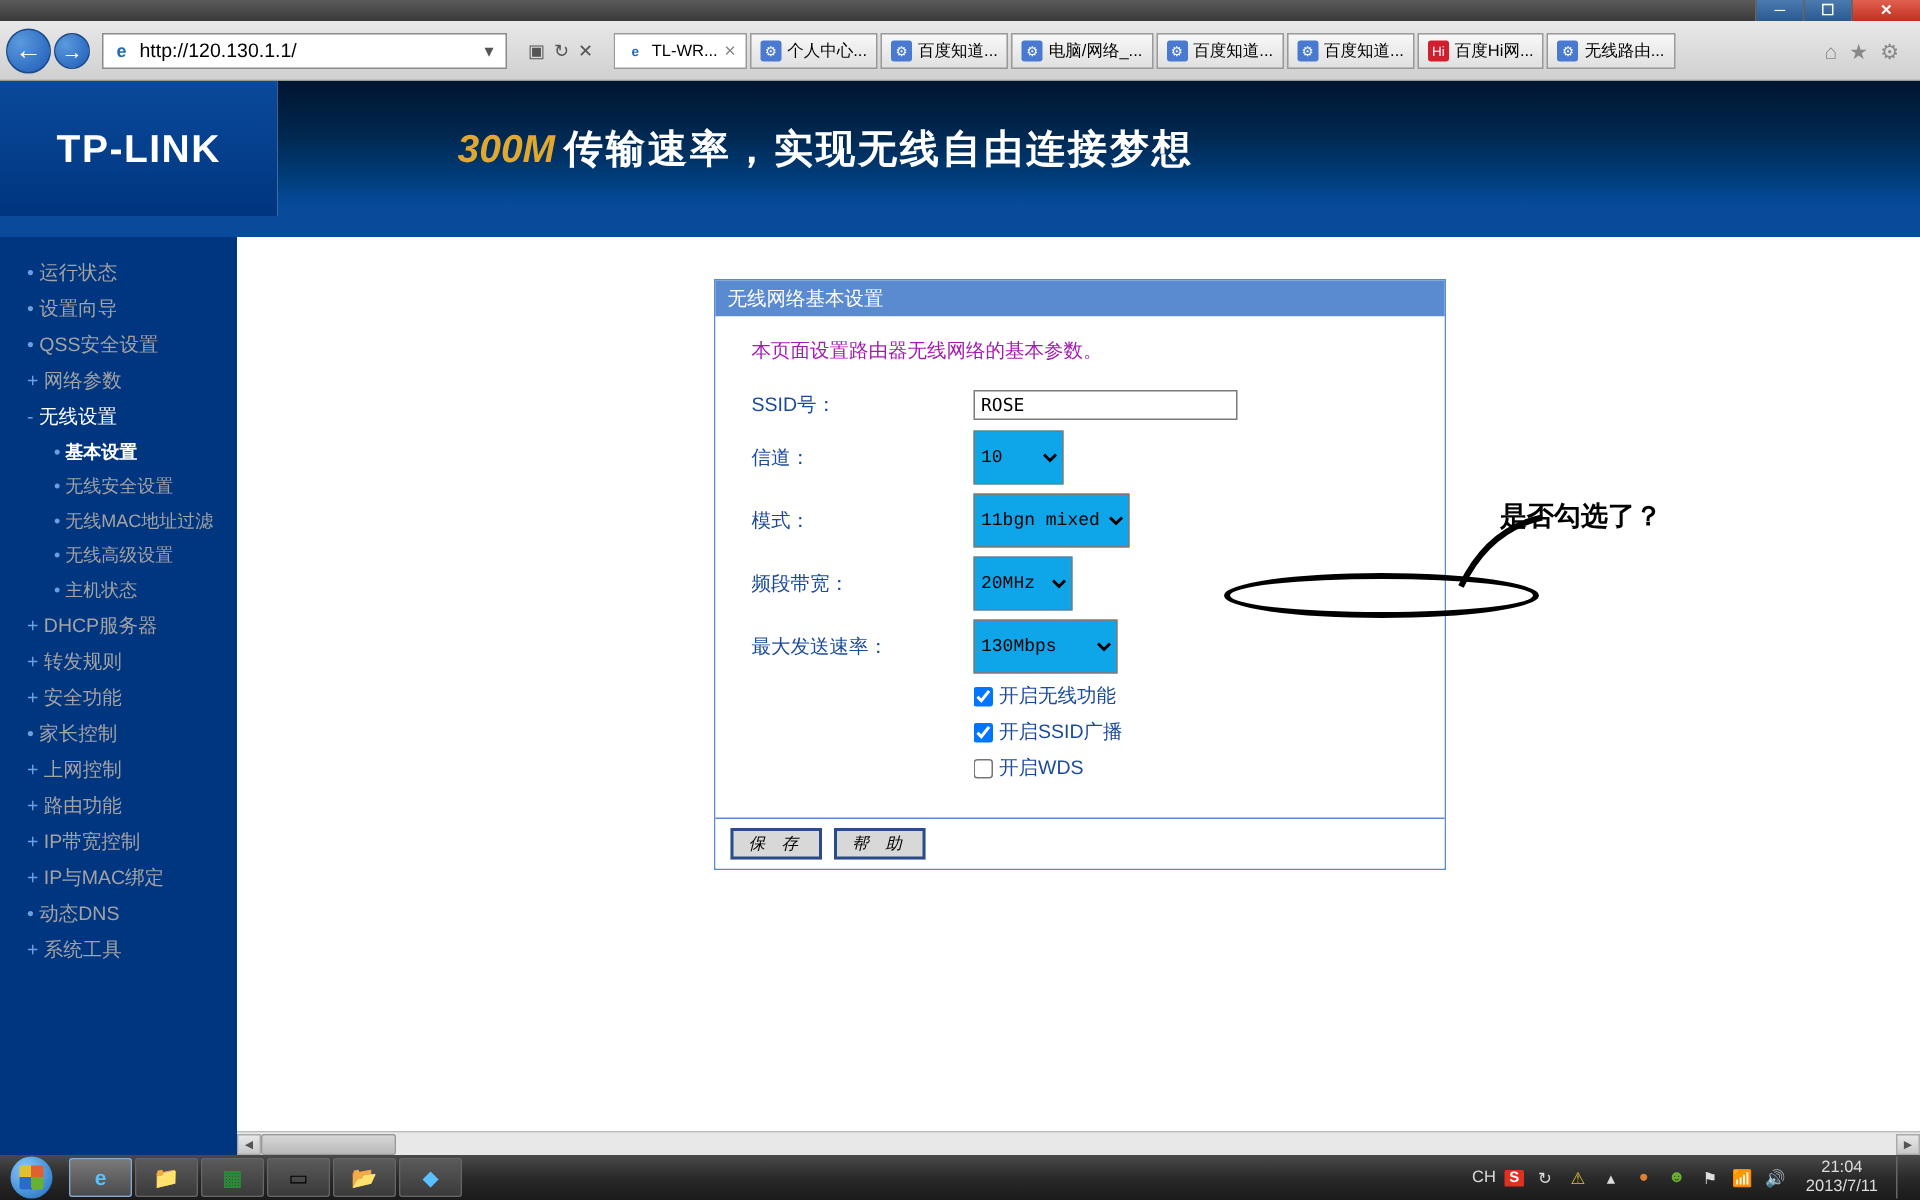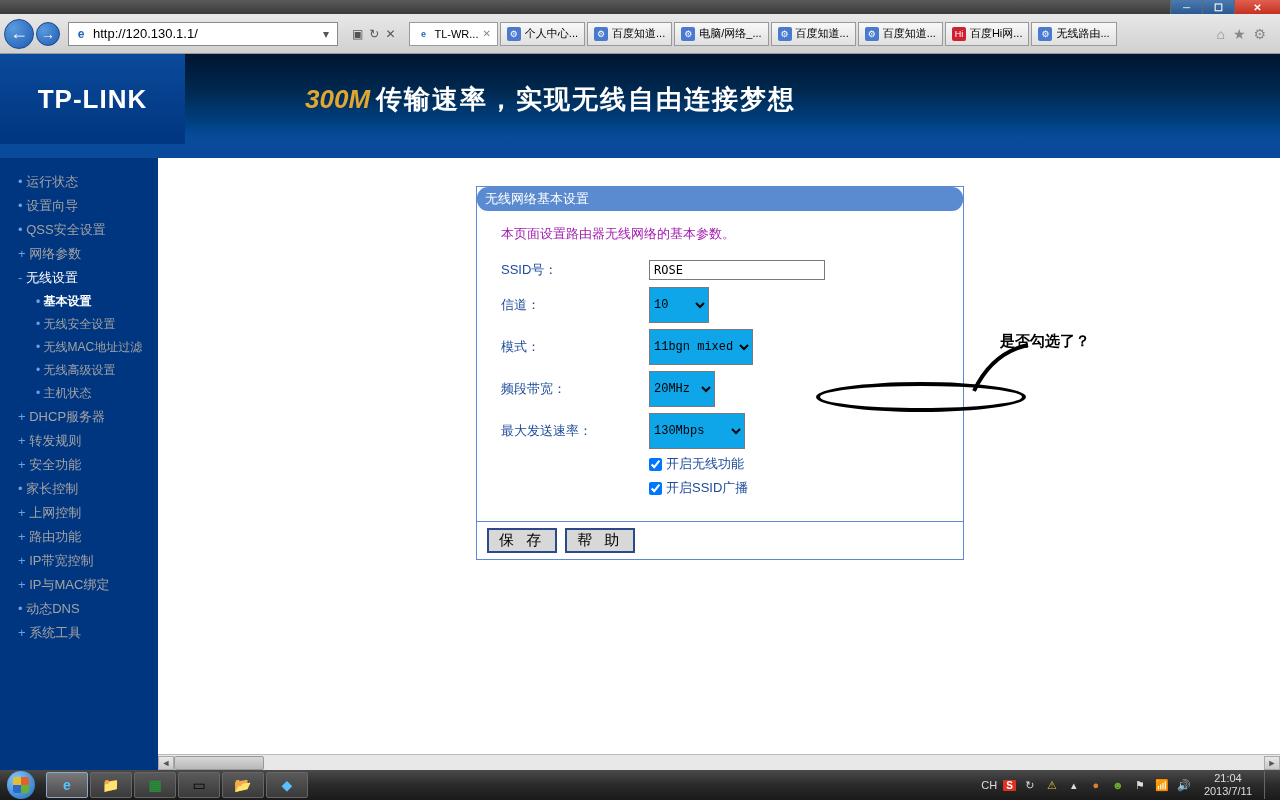--- a/index.html
+++ b/index.html
@@ -56,39 +56,39 @@
 .sidebar ul.sub li { padding-left: 36px; font-size: 12px; }
 .sidebar ul.sub li.current { color: #fff; font-weight: bold; }
 
 .content { flex: 1; background: #fff; padding: 28px 20px 20px 28px; position: relative; }
 .scrollbar-bottom { position: absolute; bottom: 0; left: 0; right: 0; height: 16px; background: linear-gradient(to bottom, #e8e8e8, #d8d8d8); border-top: 1px solid #bbb; display: flex; align-items: center; }
 .sb-track { flex: 1; height: 14px; background: #e8e8e8; position: relative; }
 .sb-thumb { position: absolute; left: 0; width: 90px; height: 14px; background: linear-gradient(to bottom, #d8d8d8, #b8b8b8); border: 1px solid #999; border-radius: 2px; }
 .sb-arrow { width: 16px; height: 14px; background: linear-gradient(to bottom, #e8e8e8, #c8c8c8); border: 1px solid #aaa; display: flex; align-items: center; justify-content: center; font-size: 9px; color: #555; }
 
 .panel { width: 488px; border: 1px solid #5a8ad0; margin-left: 290px; }
-.panel-header { background: #5a8ad0; color: #fff; padding: 3px 8px; font-size: 13px; border-radius: 11px; }
+.panel-header { background: #5a8ad0; color: #fff; padding: 3px 8px; font-size: 13px; }
 .panel-body { background: #fff; padding: 14px 24px 18px 24px; }
 .panel-desc { color: #a21caf; font-size: 13px; margin-bottom: 16px; }
 .form-row { display: flex; align-items: center; margin-bottom: 6px; min-height: 22px; }
 .form-label { width: 148px; color: #1a4a9a; font-size: 13px; }
 .form-input { width: 176px; height: 20px; border: 1px solid #7a7a7a; padding: 0 4px; font-family: monospace; font-size: 12px; }
 .form-select { height: 36px; border: 1px solid #7a7a7a; font-family: Liberation Mono, monospace; font-size: 12px; background: #0ea5e9; }
 .check-row { display: flex; align-items: center; padding-left: 148px; margin-bottom: 6px; }
 .check-row input { margin-right: 4px; }
 .check-row label { color: #1a4a9a; font-size: 13px; }
 .panel-footer { background: #fff; border-top: 1px solid #5a8ad0; padding: 6px 10px; display: flex; gap: 8px; }
-.btn { border: 2px solid #2a4a8a; background: #d8d8d8; padding: 1px 10px; font-size: 15px; cursor: pointer; letter-spacing: 4px; }
+.btn { border: 2px solid #2a4a8a; background: #d8d8d8; padding: 1px 10px; font-size: 11px; cursor: pointer; letter-spacing: 4px; font-style: italic; }
 
 
 .annotation { position: absolute; pointer-events: none; }
 .anno-circle { position: absolute; left: 658px; top: 224px; width: 210px; height: 30px; border: 4px solid #000; border-radius: 50%; }
 .anno-line { position: absolute; left: 814px; top: 185px; width: 60px; height: 50px; }
 .anno-line svg { width: 100%; height: 100%; }
-.anno-text { position: absolute; left: 842px; top: 174px; font-size: 15px; font-weight: bold; color: #000; }
+.anno-text { position: absolute; left: 842px; top: 174px; font-size: 18px; font-weight: bold; color: #000; }
 
 
 .taskbar { position: absolute; bottom: 0; left: 0; right: 0; height: 30px; background: linear-gradient(to bottom, #4a4a4a 0%, #2a2a2a 50%, #1a1a1a 100%); display: flex; align-items: center; }
 .start-orb { width: 42px; height: 30px; display: flex; align-items: center; justify-content: center; }
 .start-orb-inner { width: 28px; height: 28px; border-radius: 50%; background: radial-gradient(circle at 35% 30%, #8ac8ff, #1a6ab8); position: relative; }
 .start-orb-inner::before { content: ''; position: absolute; left: 6px; top: 6px; width: 16px; height: 16px; background: conic-gradient(#e06030 0 90deg, #6ab030 90deg 180deg, #2a6ad0 180deg 270deg, #e0c030 270deg 360deg); border-radius: 2px; }
 .task-items { display: flex; gap: 2px; margin-left: 4px; }
 .task-item { width: 42px; height: 26px; background: linear-gradient(to bottom, #5a5a5a, #3a3a3a); border: 1px solid #666; border-radius: 2px; display: flex; align-items: center; justify-content: center; cursor: pointer; }
 .task-item.active { background: linear-gradient(to bottom, #7a7a7a, #4a4a4a); border-color: #8aa8d0; }
 .task-item .ti-icon { width: 22px; height: 20px; display: flex; align-items: center; justify-content: center; font-size: 14px; }
@@ -232,20 +232,24 @@
           </div>
 
           <div class="check-row">
             <input type="checkbox" id="cb1" checked="" style="">
             <label for="cb1">开启无线功能</label>
           </div>
           <div class="check-row">
             <input type="checkbox" id="cb2" checked="" style="">
             <label for="cb2">开启SSID广播</label>
           </div>
+          <div class="check-row">
+            <input type="checkbox" id="cb3" style="">
+            <label for="cb3">开启WDS</label>
+          </div>
         </div>
         <div class="panel-footer">
           <button class="btn">保 存</button>
           <button class="btn">帮 助</button>
         </div>
       </div>
 
       <div class="annotation anno-circle"></div>
       <div class="annotation anno-line">
         <svg viewBox="0 0 60 50">

